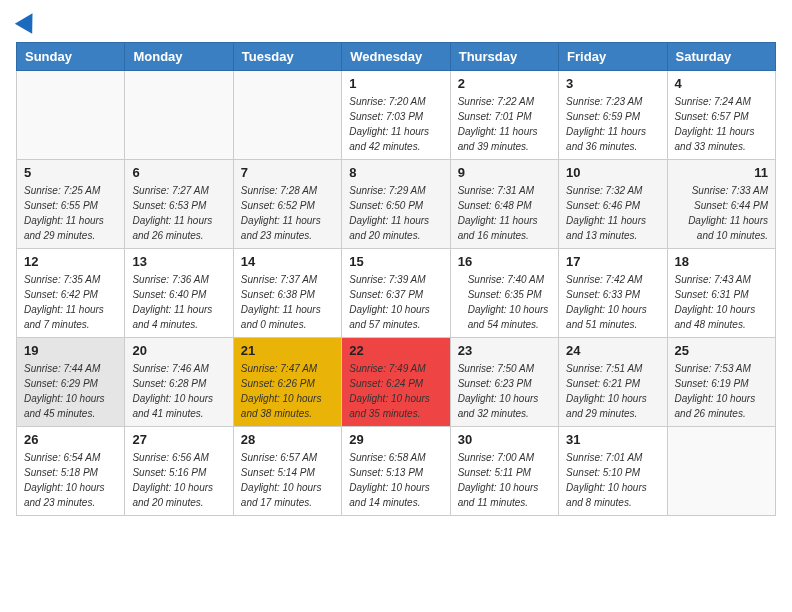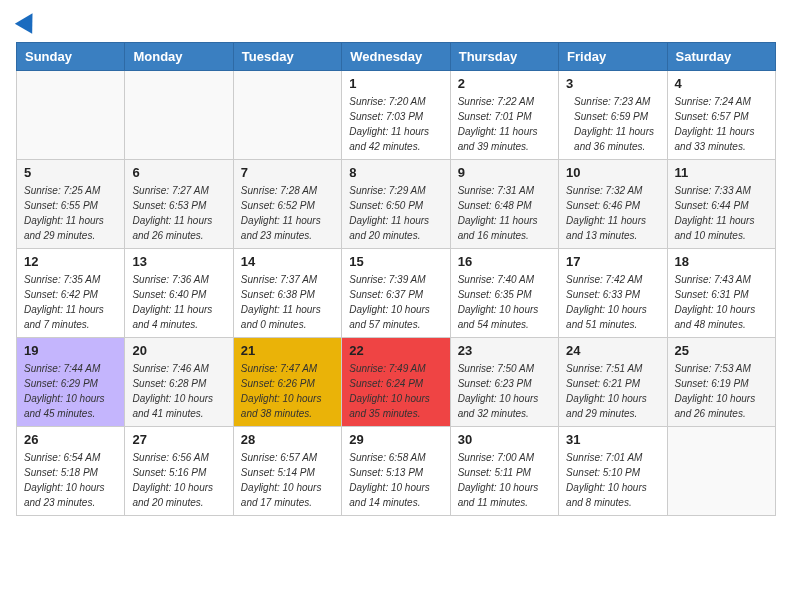--- a/index.html
+++ b/index.html
@@ -143,21 +143,21 @@
         </td>
         <td>
           <div class="day-num">2</div>
           <div class="day-info" style="white-space: pre-line;">Sunrise: 7:22 AM
 Sunset: 7:01 PM
 Daylight: 11 hours
 and 39 minutes.</div>
         </td>
         <td>
           <div class="day-num">3</div>
-          <div class="day-info" style="white-space: pre-line; margin-left: 8px;">Sunrise: 7:23 AM
+          <div class="day-info" style="white-space: pre-line;">Sunrise: 7:23 AM
 Sunset: 6:59 PM
 Daylight: 11 hours
 and 36 minutes.</div>
         </td>
         <td>
           <div class="day-num">4</div>
           <div class="day-info" style="white-space: pre-line;">Sunrise: 7:24 AM
 Sunset: 6:57 PM
 Daylight: 11 hours
 and 33 minutes.</div>
@@ -199,21 +199,21 @@
 Daylight: 11 hours
 and 16 minutes.</div>
         </td>
         <td style="background: rgb(245, 245, 245);">
           <div class="day-num">10</div>
           <div class="day-info" style="white-space: pre-line;">Sunrise: 7:32 AM
 Sunset: 6:46 PM
 Daylight: 11 hours
 and 13 minutes.</div>
         </td>
-        <td style="background: rgb(245, 245, 245);">
+        <td style="background: rgb(245, 245, 245); text-align: right;">
           <div class="day-num">11</div>
           <div class="day-info" style="white-space: pre-line;">Sunrise: 7:33 AM
 Sunset: 6:44 PM
 Daylight: 11 hours
 and 10 minutes.</div>
         </td>
       </tr>
       <tr>
         <td>
           <div class="day-num">12</div>
@@ -238,42 +238,42 @@
         </td>
         <td>
           <div class="day-num">15</div>
           <div class="day-info" style="white-space: pre-line;">Sunrise: 7:39 AM
 Sunset: 6:37 PM
 Daylight: 10 hours
 and 57 minutes.</div>
         </td>
         <td>
           <div class="day-num">16</div>
-          <div class="day-info" style="white-space: pre-line;">Sunrise: 7:40 AM
+          <div class="day-info" style="white-space: pre-line; margin-left: 10px;">Sunrise: 7:40 AM
 Sunset: 6:35 PM
 Daylight: 10 hours
 and 54 minutes.</div>
         </td>
         <td>
           <div class="day-num">17</div>
           <div class="day-info" style="white-space: pre-line;">Sunrise: 7:42 AM
 Sunset: 6:33 PM
 Daylight: 10 hours
 and 51 minutes.</div>
         </td>
         <td>
           <div class="day-num">18</div>
           <div class="day-info" style="white-space: pre-line;">Sunrise: 7:43 AM
 Sunset: 6:31 PM
 Daylight: 10 hours
 and 48 minutes.</div>
         </td>
       </tr>
       <tr>
-        <td style="background: #c4b5fd;">
+        <td style="background: #e5e5e5;">
           <div class="day-num">19</div>
           <div class="day-info" style="white-space: pre-line;">Sunrise: 7:44 AM
 Sunset: 6:29 PM
 Daylight: 10 hours
 and 45 minutes.</div>
         </td>
         <td style="background: rgb(245, 245, 245);">
           <div class="day-num">20</div>
           <div class="day-info" style="white-space: pre-line;">Sunrise: 7:46 AM
 Sunset: 6:28 PM

